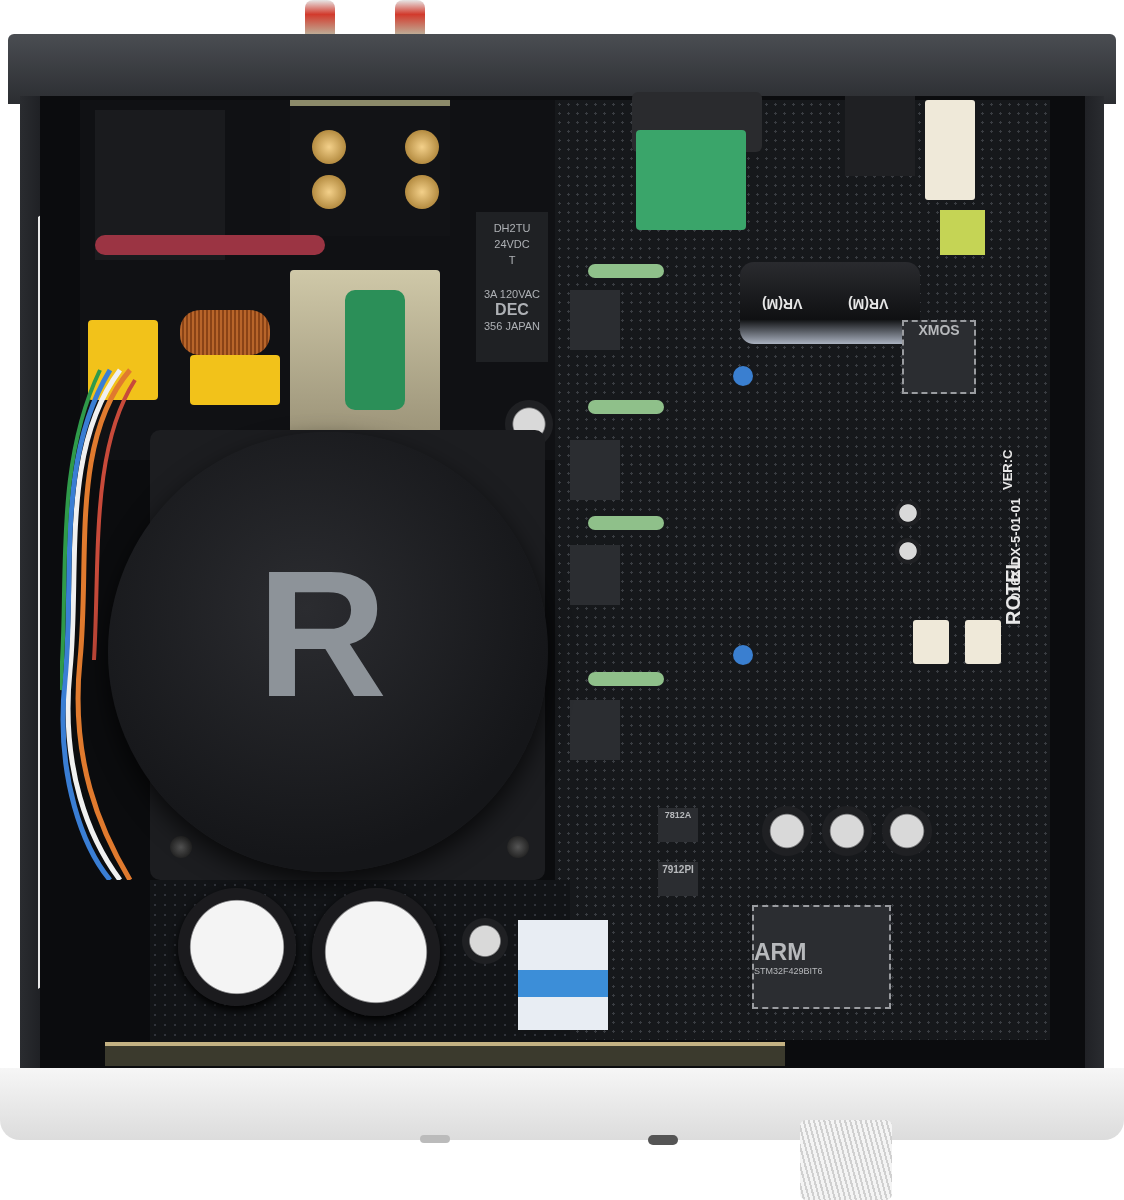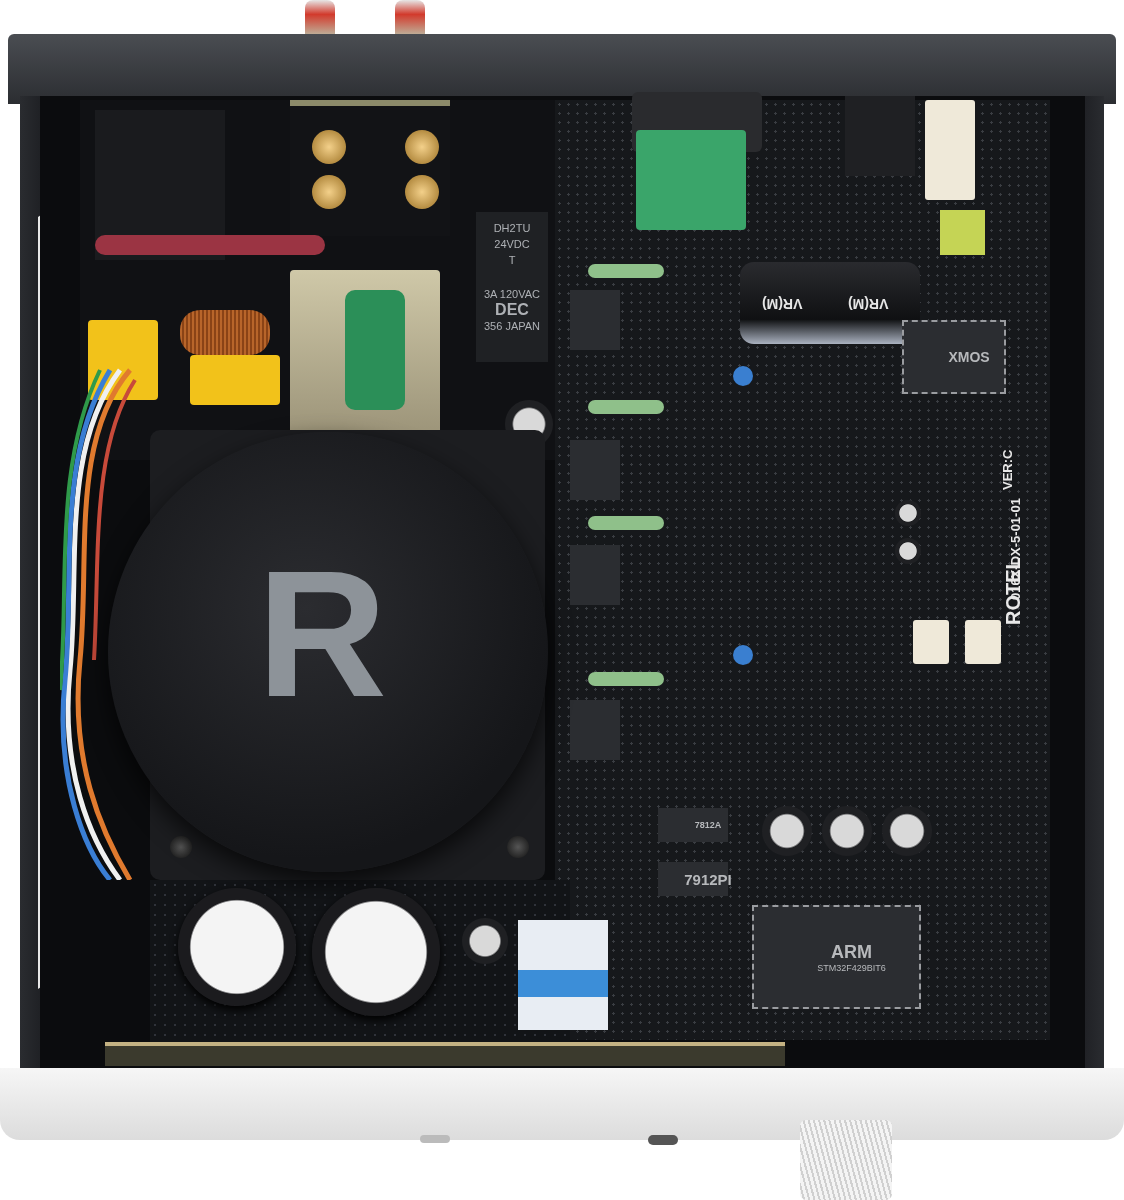--- a/index.html
+++ b/index.html
@@ -23,21 +23,21 @@
   #transformer{left:108px;top:432px;width:440px;height:440px;border-radius:50%;
      background:radial-gradient(circle at 45% 40%,#2b2c30,#151619 70%);box-shadow:0 10px 25px rgba(0,0,0,.7);}
   #logo-r{left:222px;top:566px;width:200px;height:136px;color:#8d9399;font-size:180px;font-weight:bold;line-height:136px;text-align:center;}
   .screw{position:absolute;width:22px;height:22px;border-radius:50%;background:radial-gradient(#555,#111);}
   
   .cap-big{position:absolute;border-radius:50%;background:radial-gradient(#f4f4f4 55%,#1b1b1e 57%);box-shadow:0 4px 8px #000;}
   .cap-small{position:absolute;border-radius:50%;background:radial-gradient(#d9d9d9 45%,#1f2023 50%);}
   #cap-long{left:740px;top:262px;width:180px;height:82px;border-radius:14px;background:linear-gradient(#2a2b2f,#0f1012 70%,#aab2c0);}
   #cap-long-label1,#cap-long-label2{color:#e6e6e6;font-size:14px;font-weight:bold;transform:rotate(180deg);}
   
-  .chip{position:absolute;background:#2b2d31;border:2px dashed #9a9ca0;color:#b7b9bc;font-weight:bold;display:flex;align-items:center;justify-content:center;padding-left:30px;}
+  .chip{position:absolute;background:#2b2d31;border:2px dashed #9a9ca0;color:#b7b9bc;font-weight:bold;display:flex;justify-content:center;}
   
   #relay{left:476px;top:212px;width:72px;height:150px;background:#1f2124;color:#aeb1b5;font-size:11px;text-align:center;line-height:16px;padding-top:8px;box-sizing:border-box;}
   #green-module{left:636px;top:130px;width:110px;height:100px;background:#3aa56a;border-radius:4px;}
   #eq-transformer{left:290px;top:270px;width:150px;height:165px;background:linear-gradient(#cfc8a8,#9c9479);border-radius:4px;}
   #eq-coil{left:345px;top:290px;width:60px;height:120px;background:#2b8f58;border-radius:10px;}
   .xcap{position:absolute;background:#f2c21a;border-radius:4px;}
   .relay-white{position:absolute;background:#efe9d9;border-radius:3px;}
   #wires{left:60px;top:360px;width:80px;height:520px;}
   #ribbon{left:518px;top:920px;width:90px;height:110px;background:linear-gradient(#e8edf3 45%,#3c8ed8 45%,#3c8ed8 70%,#e8edf3 70%);}
   #front-panel{left:0px;top:1068px;width:1124px;height:72px;background:linear-gradient(#f6f6f6,#dcdcdc);border-radius:0 0 20px 20px;}
@@ -178,33 +178,33 @@
 <div class="abs" style="left:588px;top:672px;width:76px;height:14px;border-radius:7px;background:#8fc08a;"></div>
 <div class="abs" style="left:733px;top:366px;width:20px;height:20px;border-radius:50%;background:#3a7fd0;"></div>
 <div class="abs" style="left:733px;top:645px;width:20px;height:20px;border-radius:50%;background:#3a7fd0;"></div>
 <div class="cap-small" style="left:505px;top:400px;width:48px;height:48px;"></div>
 <div class="cap-small" style="left:895px;top:500px;width:26px;height:26px;"></div>
 <div class="cap-small" style="left:895px;top:538px;width:26px;height:26px;"></div>
 
 <div class="chip" style="left:658px;top:808px;width:36px;height:30px;font-size:9px;border-style:solid;border-color:#2b2d31;">
   <span>7812A</span>
 </div>
-<div class="chip" style="left:658px;top:862px;width:36px;height:30px;font-size:15px;border-style:solid;border-color:#2b2d31;">
+<div class="chip" style="left:658px;top:862px;width:36px;height:30px;font-size:10px;border-style:solid;border-color:#2b2d31;">
   <span>7912PI</span>
 </div>
 
 <div class="abs relay-white" style="left:913px;top:620px;width:36px;height:44px;"></div>
 <div class="abs relay-white" style="left:965px;top:620px;width:36px;height:44px;"></div>
 
 <div class="cap-small" style="left:762px;top:806px;width:50px;height:50px;"></div>
 <div class="cap-small" style="left:822px;top:806px;width:50px;height:50px;"></div>
 <div class="cap-small" style="left:882px;top:806px;width:50px;height:50px;"></div>
 
 <div class="chip" style="left:752px;top:905px;width:135px;height:100px;flex-direction:column;">
-  <span style="font-size:18px;">ARM</span>
+  <span style="font-size:23px;">ARM</span>
   <span style="font-size:9px;font-weight:normal;">STM32F429BIT6</span>
 </div>
 
 <span class="pcb-text" style="left:1002px;top:625px;font-size:20px;">ROTEL</span>
 <span class="pcb-text" style="left:1008px;top:600px;font-size:13px;">016X-DX-5-01-01</span>
 <span class="pcb-text" style="left:1000px;top:490px;font-size:13px;">VER:C</span>
 
 <svg class="abs" id="wires" viewBox="0 0 80 520">
   <path d="M70 10 C10 80 30 200 20 300 C10 400 40 470 70 520" stroke="#e07a2e" stroke-width="5" fill="none"></path>
   <path d="M60 10 C0 90 20 210 10 310 C0 410 30 480 60 520" stroke="#f0f0f0" stroke-width="5" fill="none"></path>

